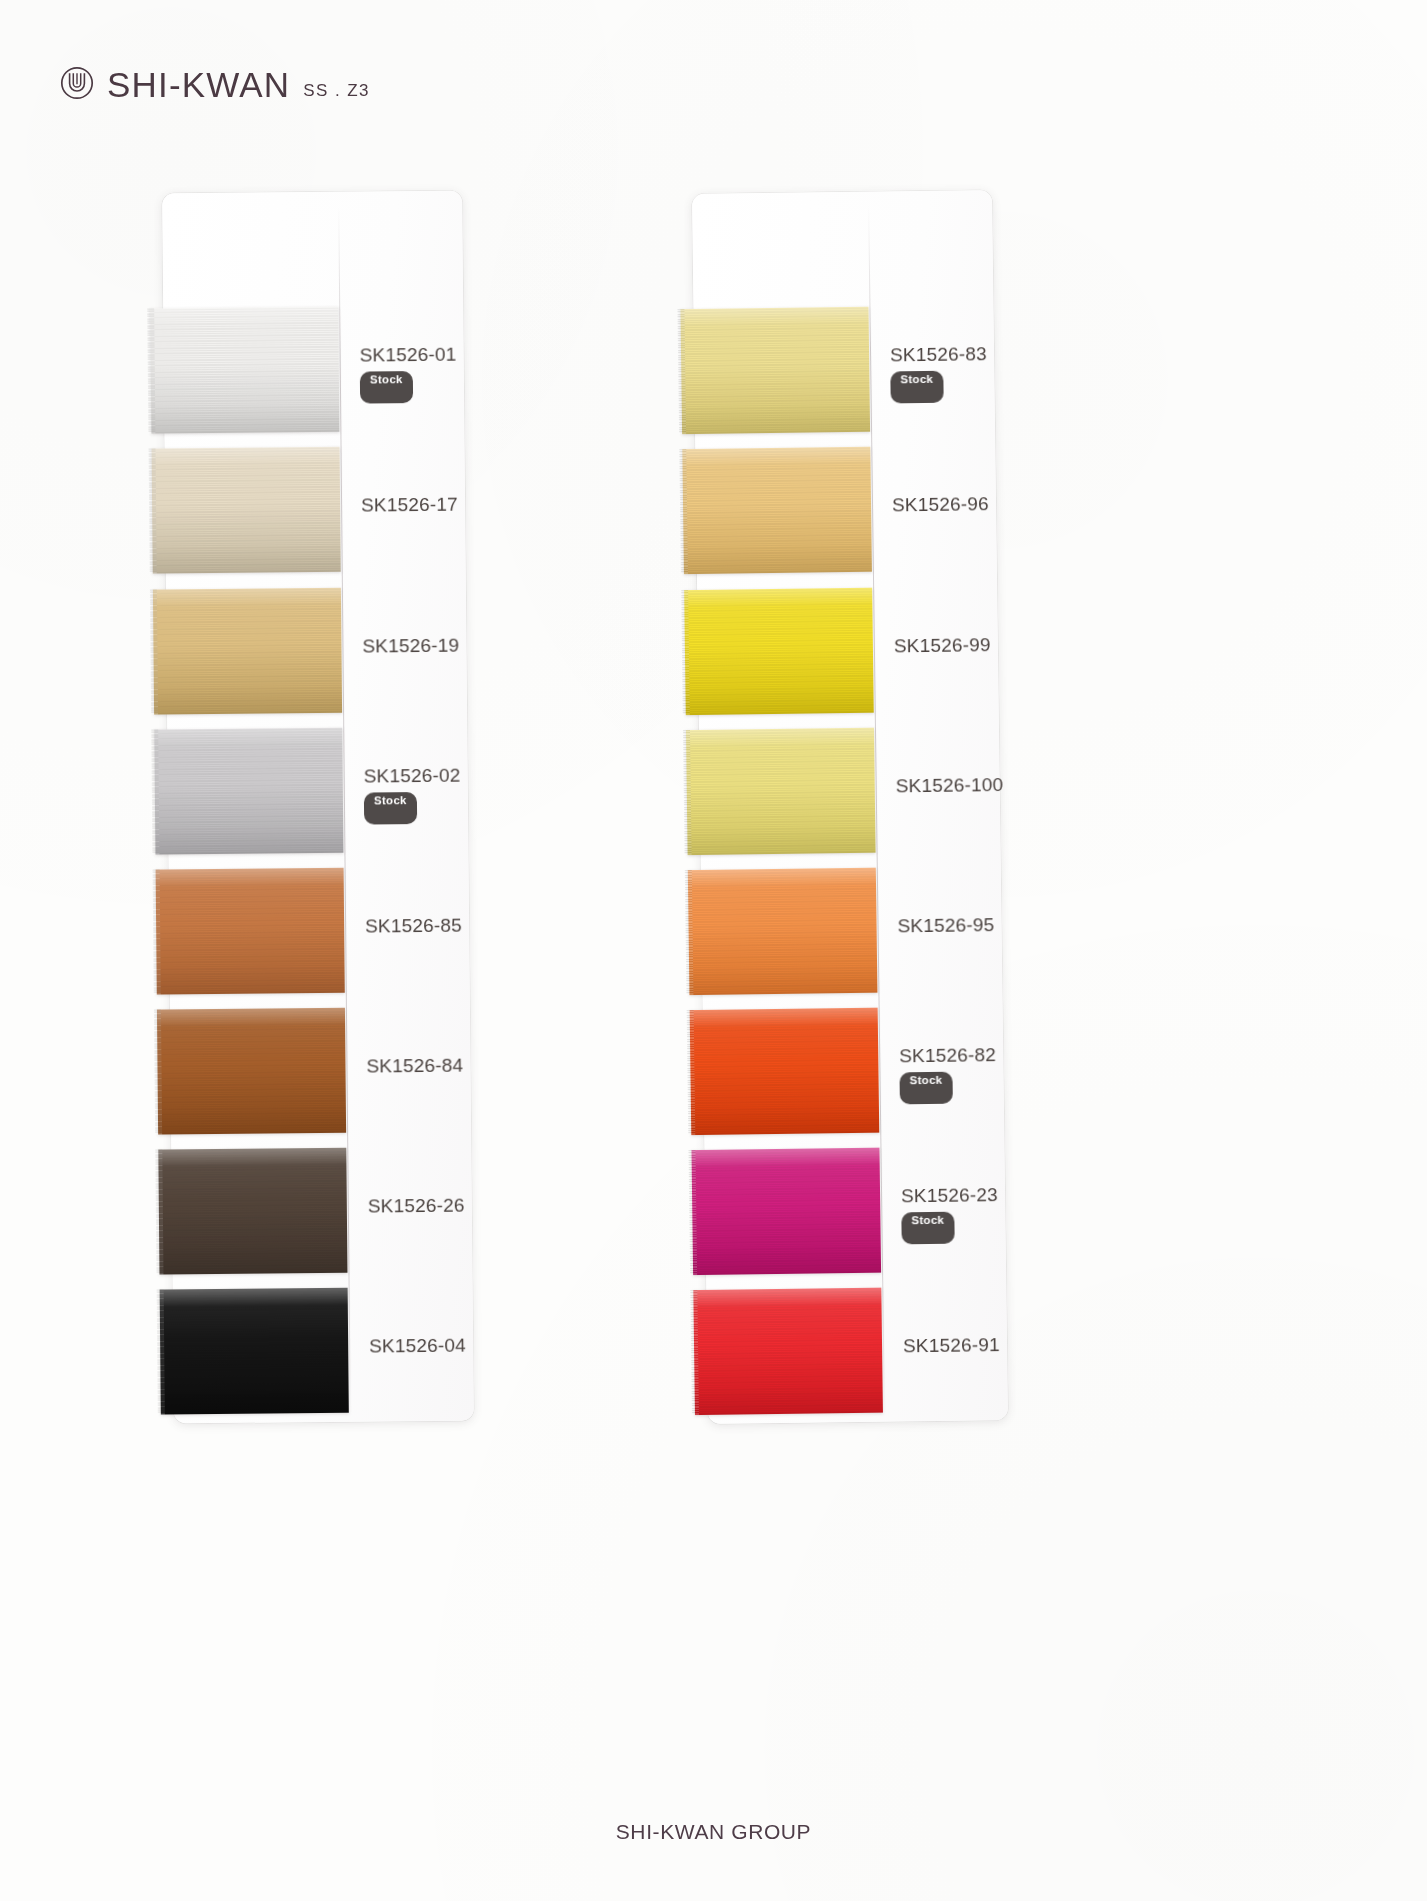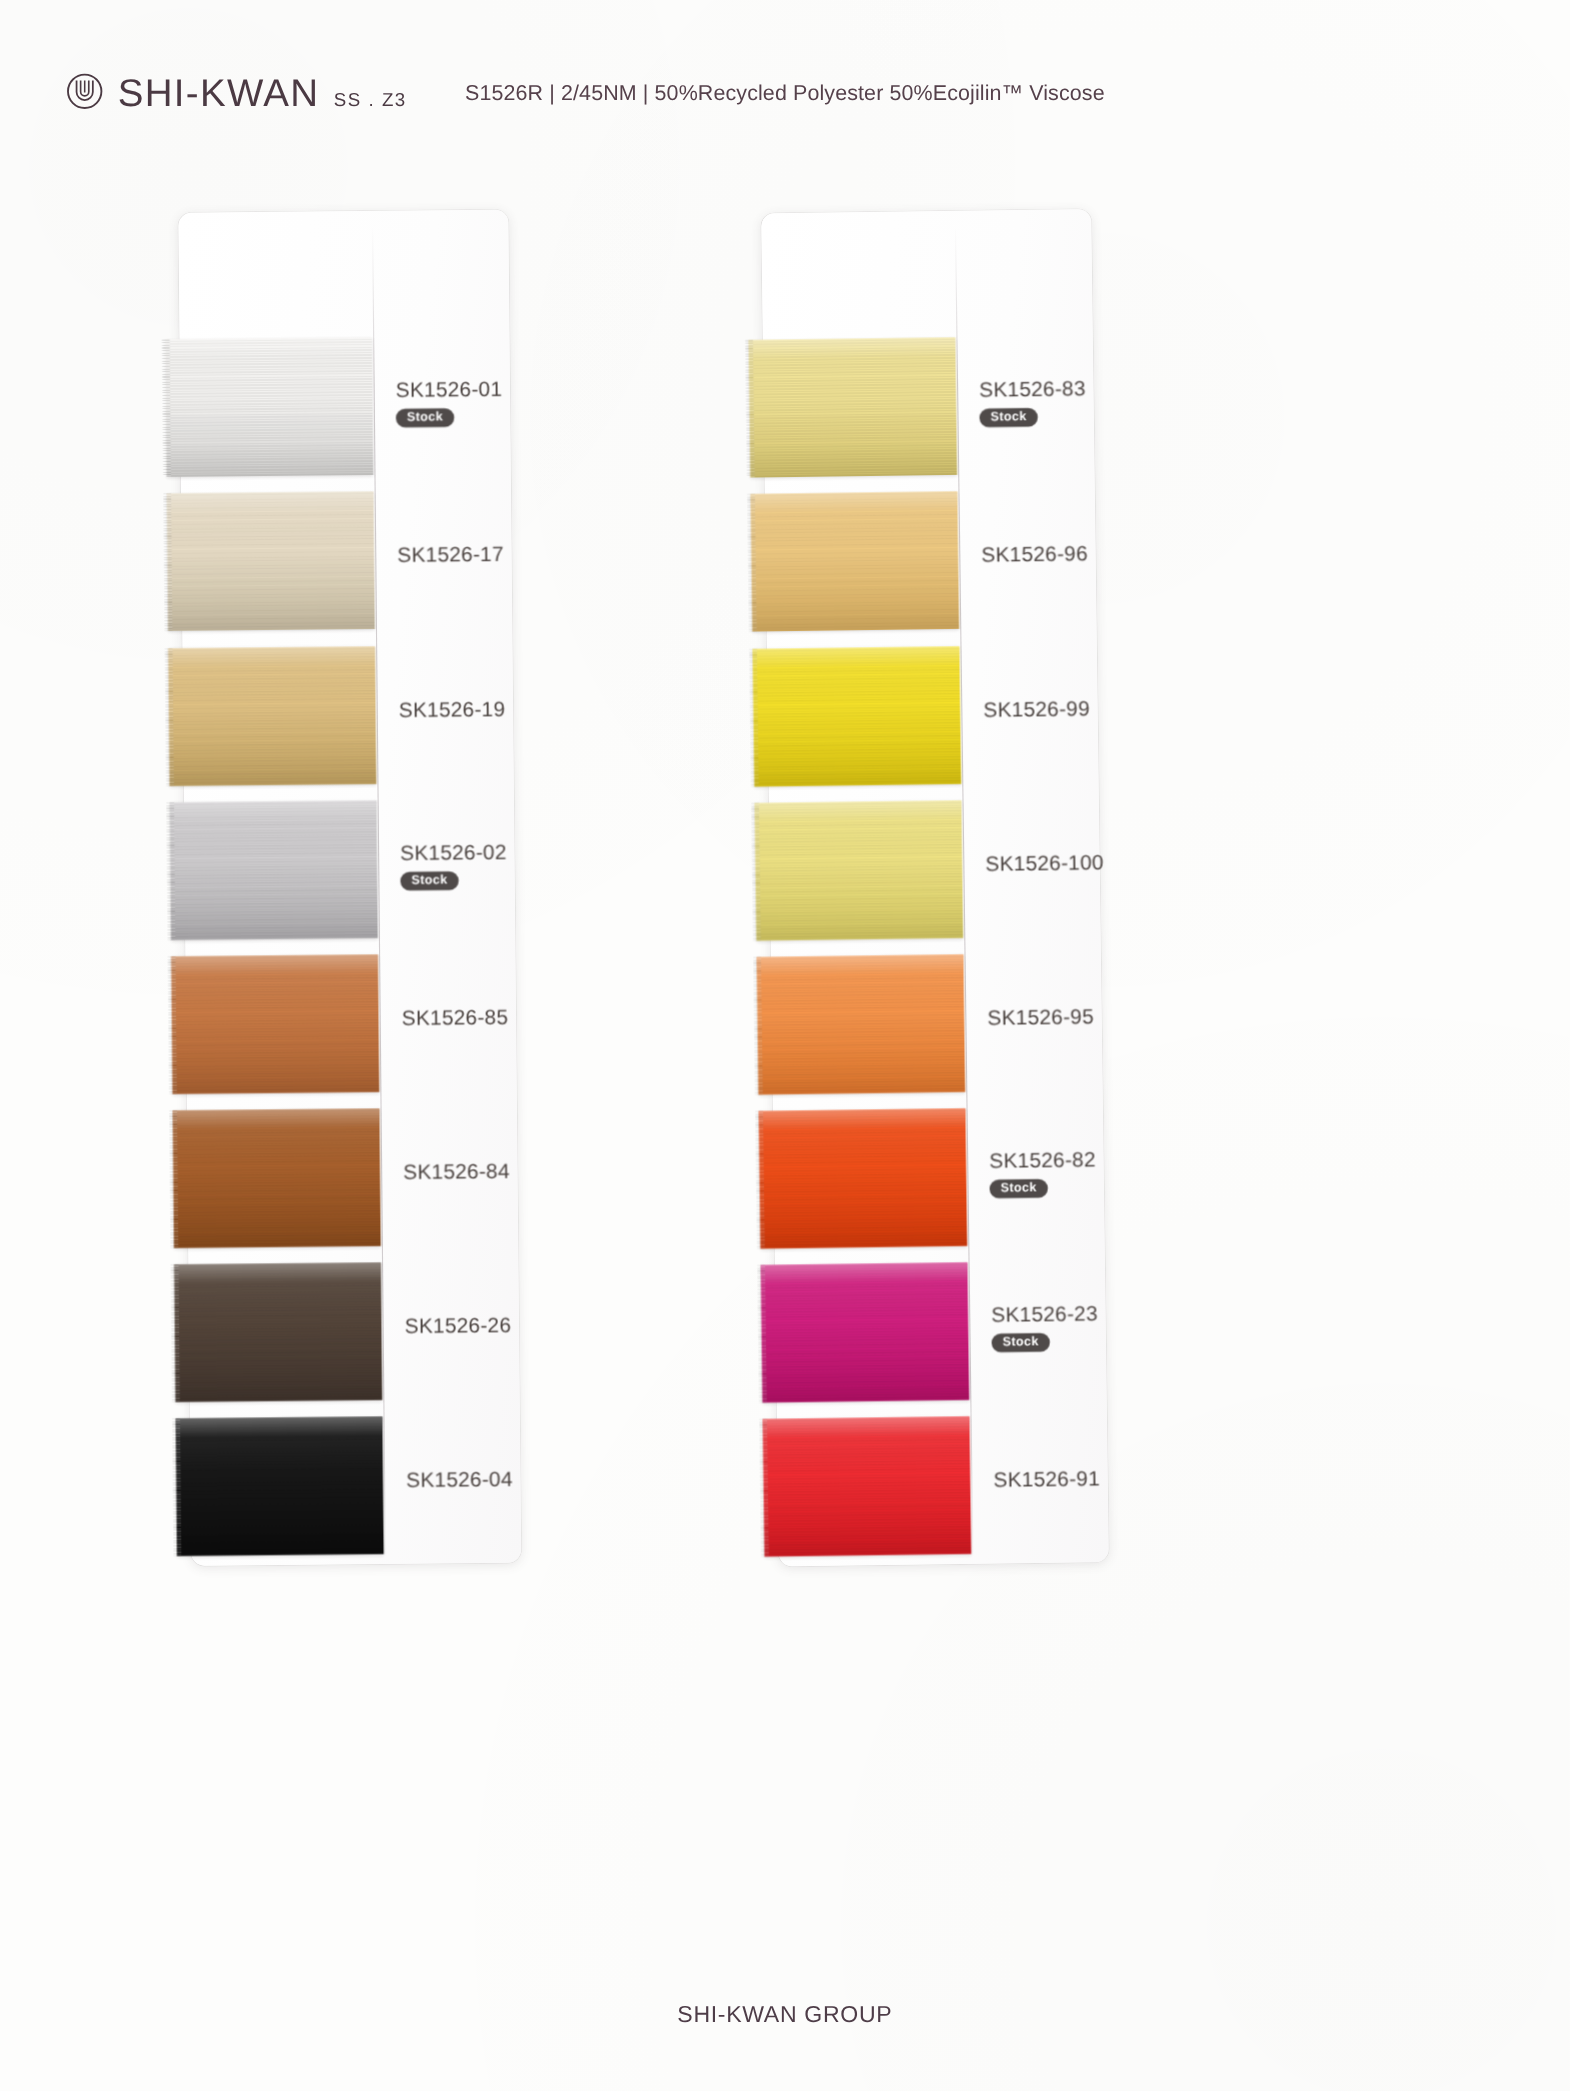--- a/index.html
+++ b/index.html
@@ -42,21 +42,21 @@
   .card-right{left:700px;transform:rotate(-0.75deg);}
 
   
   .card .fold{position:absolute;left:176px;top:14px;bottom:14px;width:1px;
      background:linear-gradient(to bottom,rgba(150,140,145,.0),rgba(150,140,145,.42) 12%,rgba(150,140,145,.42) 88%,rgba(150,140,145,0));}
 
   
   .labels{position:absolute;left:188px;top:0;width:112px;height:100%;}
   .label{position:absolute;left:8px;width:150px;}
   .label-code{font-size:19px;color:#4b4340;letter-spacing:.2px;white-space:nowrap;}
-  .badge{display:inline-block;margin-top:5px;padding:2px 10px 3px;border-radius:10px;
+  .badge{display:inline-block;margin-top:5px;padding:2px 10px 18px;border-radius:10px;
      background:#4f4a49;color:#ffffff;font-size:11.5px;font-weight:700;letter-spacing:.3px;}
 
   
   
   .swatch{
     position:absolute;width:188px;height:125px;
     box-shadow:0 1px 3px rgba(70,60,60,.18);
   }
   .swatch .thread{position:absolute;inset:0;overflow:hidden;}
   
@@ -95,21 +95,20 @@
         <circle cx="17" cy="17" r="15.2" fill="none" stroke="#4b3a43" stroke-width="1.7"></circle>
         <path d="M9.6 7.2 V17.6 a7.4 7.4 0 0 0 14.8 0 V7.2" fill="none" stroke="#4b3a43" stroke-width="1.6"></path>
         <path d="M13.3 7.2 V17.4 a3.7 3.7 0 0 0 7.4 0 V7.2" fill="none" stroke="#4b3a43" stroke-width="1.5"></path>
         <path d="M17 7.2 V18.2" fill="none" stroke="#4b3a43" stroke-width="1.4"></path>
       </svg>
     </span>
     <span class="brand-word">SHI-KWAN</span>
     <span class="brand-sub">SS . Z3</span>
   </div>
 
-  <div class="spec">S1526R | 2/45NM | 50%Recycled Polyester 50%Ecojilin™ Viscose</div>
 </div>
 
 <div class="card-area">
 
   <div class="card card-left">
     <div class="fold"></div>
     <div class="labels"></div>
   </div>
 
   <div class="card card-right">

